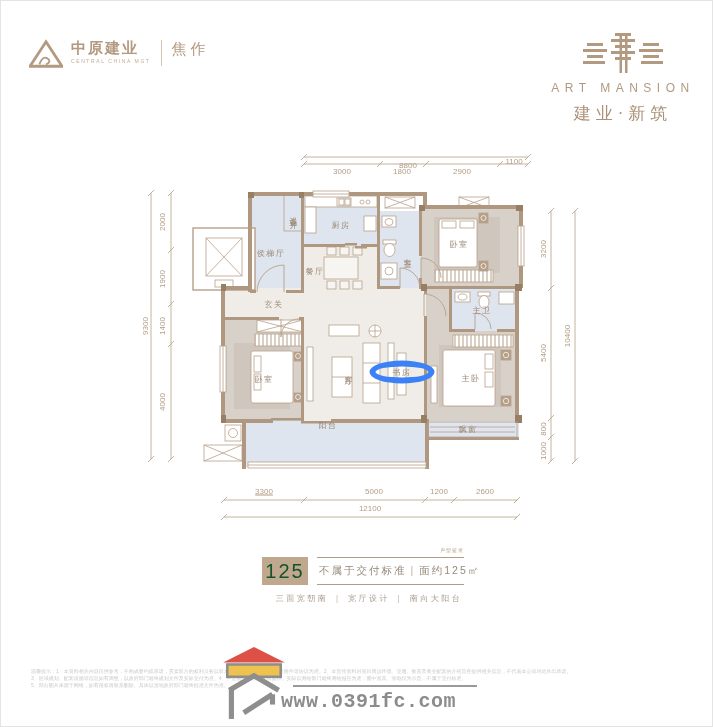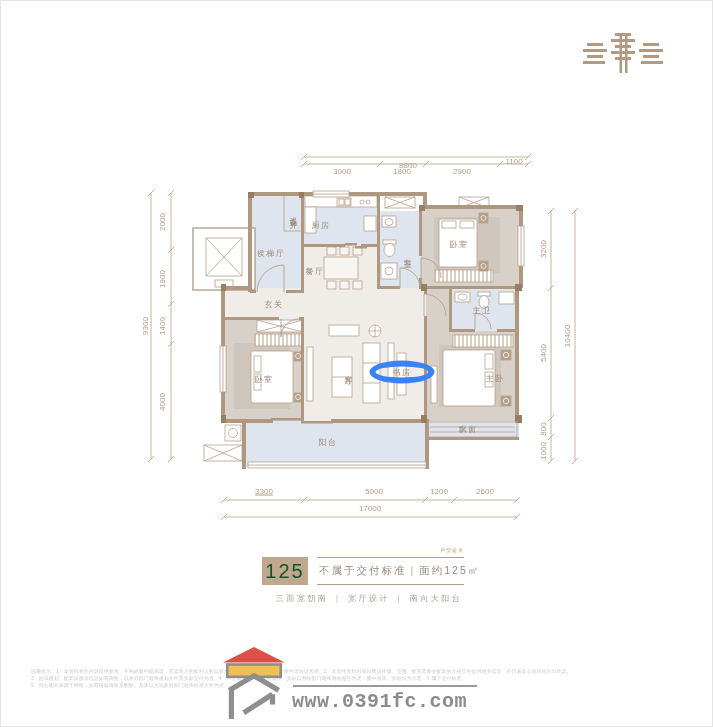--- a/index.html
+++ b/index.html
@@ -37,29 +37,41 @@
              letter-spacing:2px;white-space:nowrap;}
   .info-line .sep{color:#c0b3a4;padding:0 4px;}
   .features{position:absolute;left:368px;top:592px;transform:translateX(-50%);font-size:8px;
             color:#a99b8c;letter-spacing:2.5px;white-space:nowrap;}
   
   .disclaimer{position:absolute;left:30px;top:667px;width:652px;font-size:5px;line-height:7px;
               color:#c9c9c9;}
   .site-name{position:absolute;left:292px;top:650px;font-size:25px;font-weight:bold;color:#8c8c8c;
              letter-spacing:12px;white-space:nowrap;}
   .site-rule{position:absolute;left:292px;top:684px;width:184px;height:2px;background:#9a9a9a;}
-  .site-url{position:absolute;left:291px;top:689px;font-family:"Liberation Mono","DejaVu Sans Mono",monospace;
+  .site-url{position:absolute;left:280px;top:689px;font-family:"Liberation Mono","DejaVu Sans Mono",monospace;
             font-size:20px;font-weight:bold;color:#8c8c8c;letter-spacing:0.5px;white-space:nowrap;}
   svg{display:block;}
 </style>
 </head>
 <body>
 
 <div class="page">
 
+  <div class="brand-left">
+    <svg width="34" height="30" viewBox="0 0 36 30">
+      <path d="M18,2 L35,28 L1,28 Z" fill="none" stroke="#b2997f" stroke-width="3"></path>
+      <path d="M11,26 Q15,15 21,21 Q23,24 18,26" fill="none" stroke="#b2997f" stroke-width="2"></path>
+    </svg>
+    <div class="bl-text">
+      <div class="bl-cn">中原建业</div>
+      <div class="bl-en">CENTRAL CHINA MGT</div>
+    </div>
+    <div class="bl-div"></div>
+    <div class="bl-city">焦作</div>
+  </div>
 
   <div class="brand-right">
     <svg width="84" height="44" viewBox="0 0 84 44" style="margin:0 auto;">
       <g fill="#b2997f">
         <rect x="34" y="2" width="16" height="3"></rect>
           <rect x="30" y="8" width="24" height="3"></rect>
         <rect x="34" y="14" width="16" height="3"></rect>
           <rect x="30" y="20" width="24" height="3"></rect>
         <rect x="34" y="26" width="16" height="3"></rect>
         <rect x="38.5" y="2" width="2.5" height="40"></rect>
@@ -67,20 +79,22 @@
         <rect x="6" y="12" width="16" height="3"></rect>
           <rect x="2" y="18" width="24" height="3"></rect>
         <rect x="6" y="24" width="16" height="3"></rect>
           <rect x="2" y="30" width="22" height="3"></rect>
         <rect x="62" y="12" width="16" height="3"></rect>
           <rect x="58" y="18" width="24" height="3"></rect>
         <rect x="62" y="24" width="16" height="3"></rect>
           <rect x="60" y="30" width="22" height="3"></rect>
       </g>
     </svg>
+    <div class="br-en">ART MANSION</div>
+    <div class="br-cn">建业·新筑</div>
   </div>
 
   <svg class="abs" style="left:0;top:0;" width="713" height="727" viewBox="0 0 713 727">
     <defs>
       <pattern id="hatch" width="4" height="12" patternUnits="userSpaceOnUse">
         <rect width="4" height="12" fill="#fff"></rect>
         <line x1="2" y1="0" x2="2" y2="12" stroke="#b7a08a" stroke-width="1"></line>
       </pattern>
     </defs>
 
@@ -320,32 +334,32 @@
         <line x1="450" y1="502" x2="456" y2="496"></line>
       <line x1="513" y1="502" x2="519" y2="496"></line>
       <line x1="223" y1="516" x2="516" y2="516"></line>
       <line x1="220" y1="519" x2="226" y2="513"></line>
         <line x1="513" y1="519" x2="519" y2="513"></line>
     </g>
   </svg>
 
   <div class="lbl v" style="left:292px;top:212px;">设备井</div>
   <div class="lbl" style="left:270px;top:252px;">侯梯厅</div>
-  <div class="lbl" style="left:320px;top:224px;font-family:Liberation Mono, monospace;">厨房</div>
+  <div class="lbl" style="left:340px;top:224px;font-family:Liberation Mono, monospace;">厨房</div>
   <div class="lbl" style="left:314px;top:270px;">餐厅</div>
   <div class="lbl v" style="left:406px;top:253px;">客卫</div>
   <div class="lbl" style="left:458px;top:243px;">卧室</div>
   <div class="lbl" style="left:273px;top:303px;">玄关</div>
   <div class="lbl" style="left:263px;top:378px;">卧室</div>
   <div class="lbl v" style="left:347px;top:370px;">客厅</div>
   <div class="lbl circle" style="left:401px;top:371px;">书房</div>
   <div class="lbl" style="left:481px;top:309px;">主卫</div>
-  <div class="lbl" style="left:470px;top:377px;margin-left:24px;">主卧</div>
+  <div class="lbl" style="left:470px;top:377px;">主卧</div>
   <div class="lbl" style="left:467px;top:428px;">飘窗</div>
-  <div class="lbl" style="left:327px;top:441px;">阳台</div>
+  <div class="lbl" style="left:327px;top:424px;">阳台</div>
 
   <div class="dim" style="left:407px;top:164px;">8800</div>
   <div class="dim" style="left:341px;top:170px;">3000</div>
   <div class="dim" style="left:401px;top:170px;">1800</div>
   <div class="dim" style="left:461px;top:170px;">2900</div>
   <div class="dim" style="left:513px;top:160px;">1100</div>
 
   <div class="dim rot" style="left:144px;top:325px;">9300</div>
   <div class="dim rot" style="left:161px;top:221px;">2000</div>
   <div class="dim rot" style="left:161px;top:278px;">1900</div>
@@ -355,21 +369,21 @@
   <div class="dim rot" style="left:542px;top:248px;">3200</div>
   <div class="dim rot" style="left:542px;top:352px;">5400</div>
   <div class="dim rot" style="left:542px;top:428px;">800</div>
   <div class="dim rot" style="left:542px;top:450px;">1000</div>
   <div class="dim rot" style="left:566px;top:335px;">10400</div>
 
   <div class="dim" style="left:263px;top:490px;text-decoration:underline;">3300</div>
   <div class="dim" style="left:373px;top:490px;">5000</div>
   <div class="dim" style="left:438px;top:490px;">1200</div>
   <div class="dim" style="left:484px;top:490px;">2600</div>
-  <div class="dim" style="left:369px;top:507px;">17000</div>
+  <div class="dim" style="left:369px;top:507px;">12100</div>
 
   <div class="unit-box">125</div>
   <div class="rule" style="left:316px;top:556px;width:147px;"></div>
   <div class="wm">户型鉴赏</div>
   <div class="info-line">
     <span>不属于交付标准</span><span class="sep">|</span><span>面约125㎡</span>
   </div>
   <div class="rule" style="left:316px;top:583px;width:147px;"></div>
   <div class="features">三面宽朝南 ｜ 宽厅设计 ｜ 南向大阳台</div>
 

